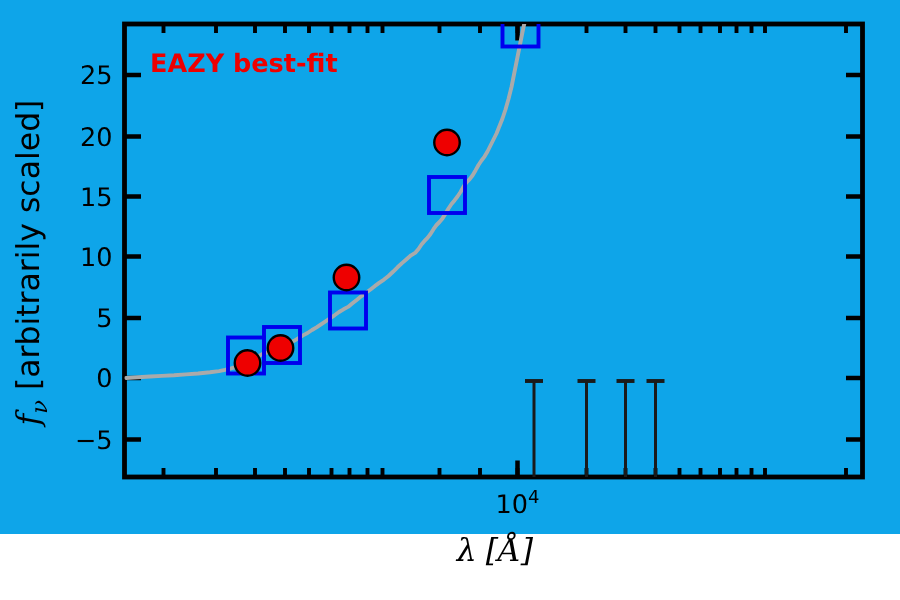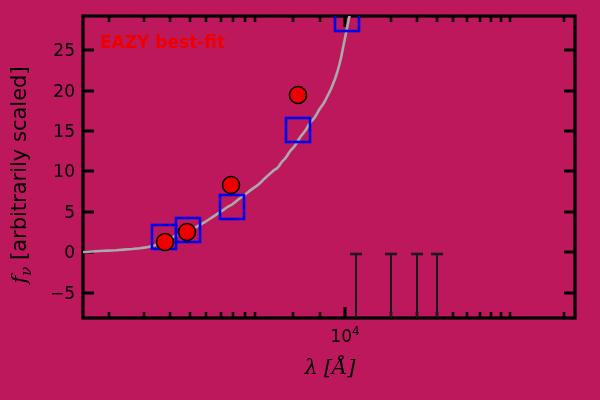--- a/index.html
+++ b/index.html
@@ -9,22 +9,22 @@
   }
   body {
     width: 600px;
     height: 400px;
     overflow: hidden;
     font-family: "DejaVu Sans", sans-serif;
   }
   #figure {
     position: relative;
     width: 600px;
-    height: 400px;
-    background: #be185d;
+    height: 356px;
+    background: #0ea5e9;
   }
   .svg-layer {
     position: absolute;
     left: 0;
     top: 0;
     width: 600px;
     height: 400px;
   }
   text { font-family: "DejaVu Sans", sans-serif; }
   .ticklabel {

